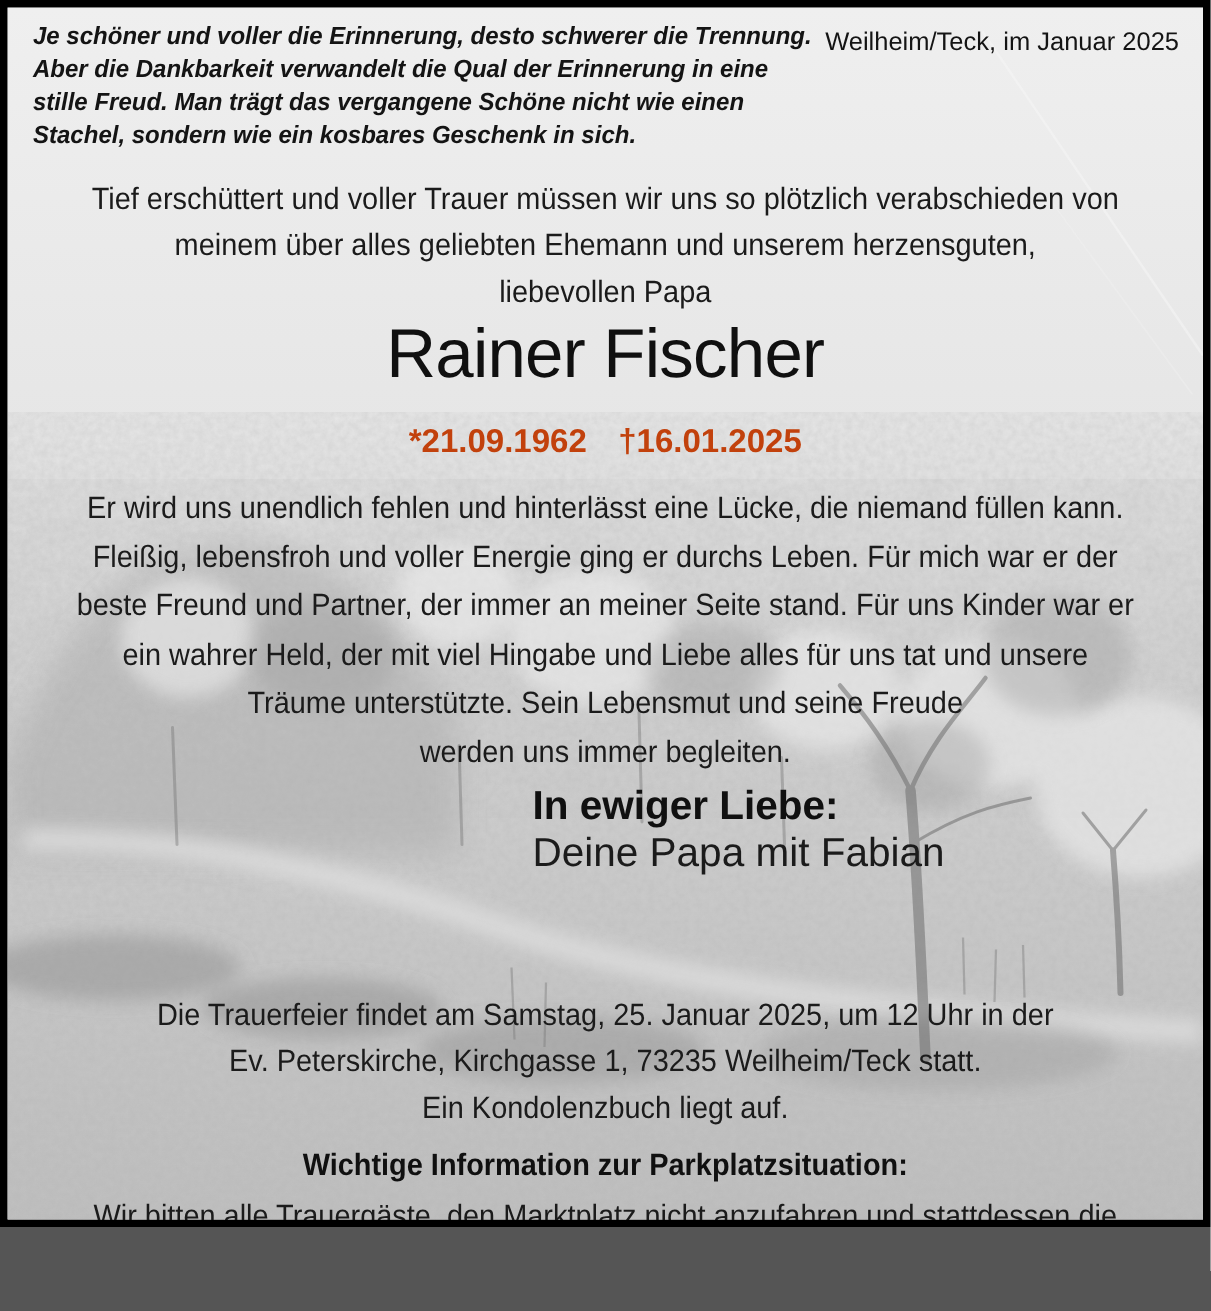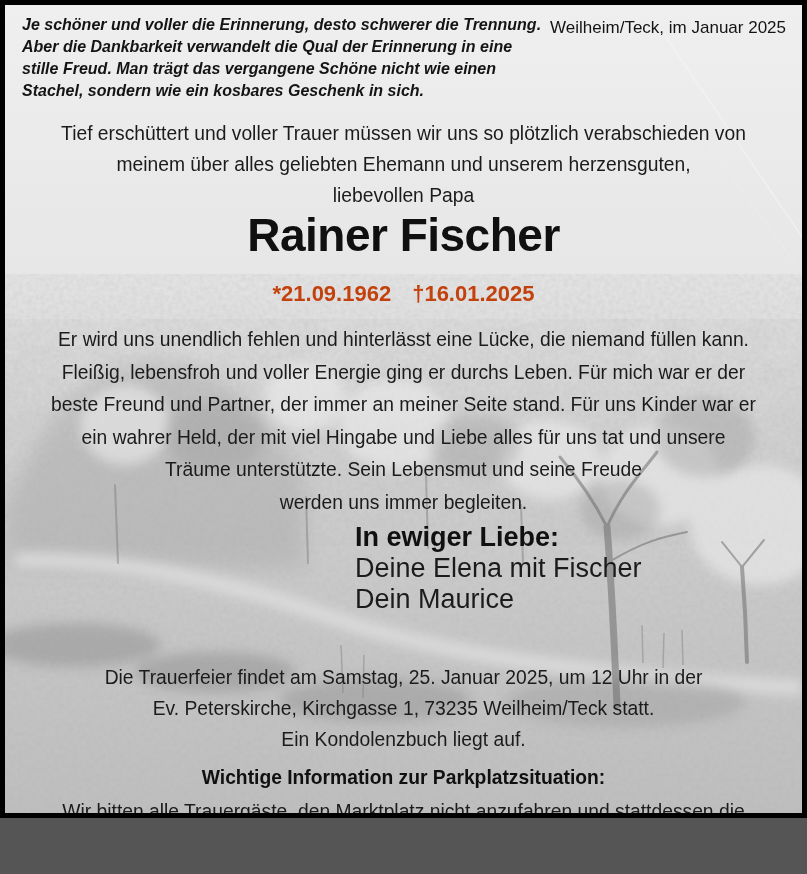--- a/index.html
+++ b/index.html
@@ -26,21 +26,21 @@
     top:13px;left:auto;right:16px;
     font-size:17px;color:#141414;
   }
   .intro{
     top:112px;text-align:center;
     font-size:20.5px;line-height:31px;
     transform:scaleX(0.94);transform-origin:50% 0;
   }
   .name{
     top:203px;text-align:center;
-    font-size:46px;font-weight:bold;color:#101010;
+    font-size:46px;font-weight:normal;color:#101010;
     letter-spacing:-0.5px;
   }
   .dates{
     top:276px;text-align:center;
     font-size:22px;font-weight:600;color:#c2410c;
   }
   .dates span{margin:0 7px;}
   .body-text{
     top:318px;text-align:center;
     font-size:20.5px;line-height:32.5px;
@@ -189,22 +189,21 @@
     <div class="line">Er wird uns unendlich fehlen und hinterlässt eine Lücke, die niemand füllen kann.</div>
     <div class="line">Fleißig, lebensfroh und voller Energie ging er durchs Leben. Für mich war er der</div>
     <div class="line">beste Freund und Partner, der immer an meiner Seite stand. Für uns Kinder war er</div>
     <div class="line">ein wahrer Held, der mit viel Hingabe und Liebe alles für uns tat und unsere</div>
     <div class="line">Träume unterstützte. Sein Lebensmut und seine Freude</div>
     <div class="line">werden uns immer begleiten.</div>
   </div>
 
   <div class="layer farewell">
     <div class="farewell-heading">In ewiger Liebe:</div>
-    <div>Deine Elena mit Fischer</div>
-    <div>Dein Maurice</div>
+    <div>Deine Papa mit Fabian</div>
   </div>
 
   <div class="layer service">
     <div class="line">Die Trauerfeier findet am Samstag, 25. Januar 2025, um 12 Uhr in der</div>
     <div class="line">Ev. Peterskirche, Kirchgasse 1, 73235 Weilheim/Teck statt.</div>
     <div class="line">Ein Kondolenzbuch liegt auf.</div>
   </div>
 
   <div class="layer parking">
     <div class="parking-heading">Wichtige Information zur Parkplatzsituation:</div>

